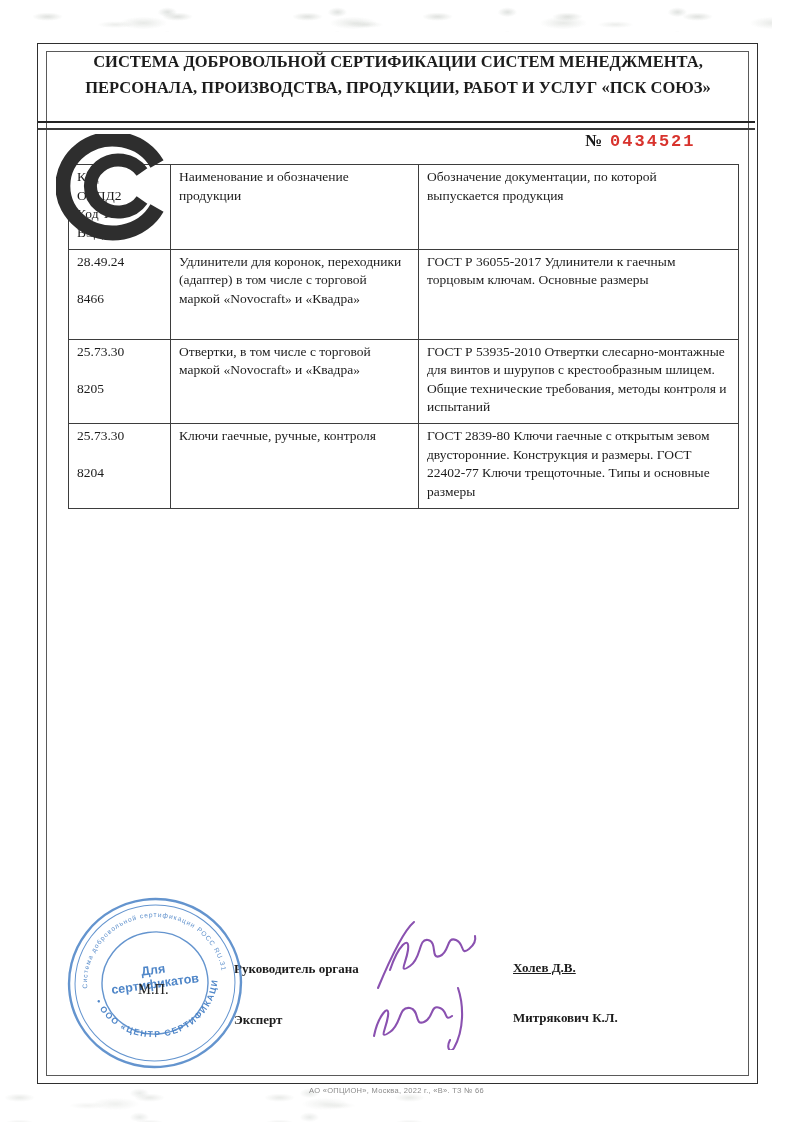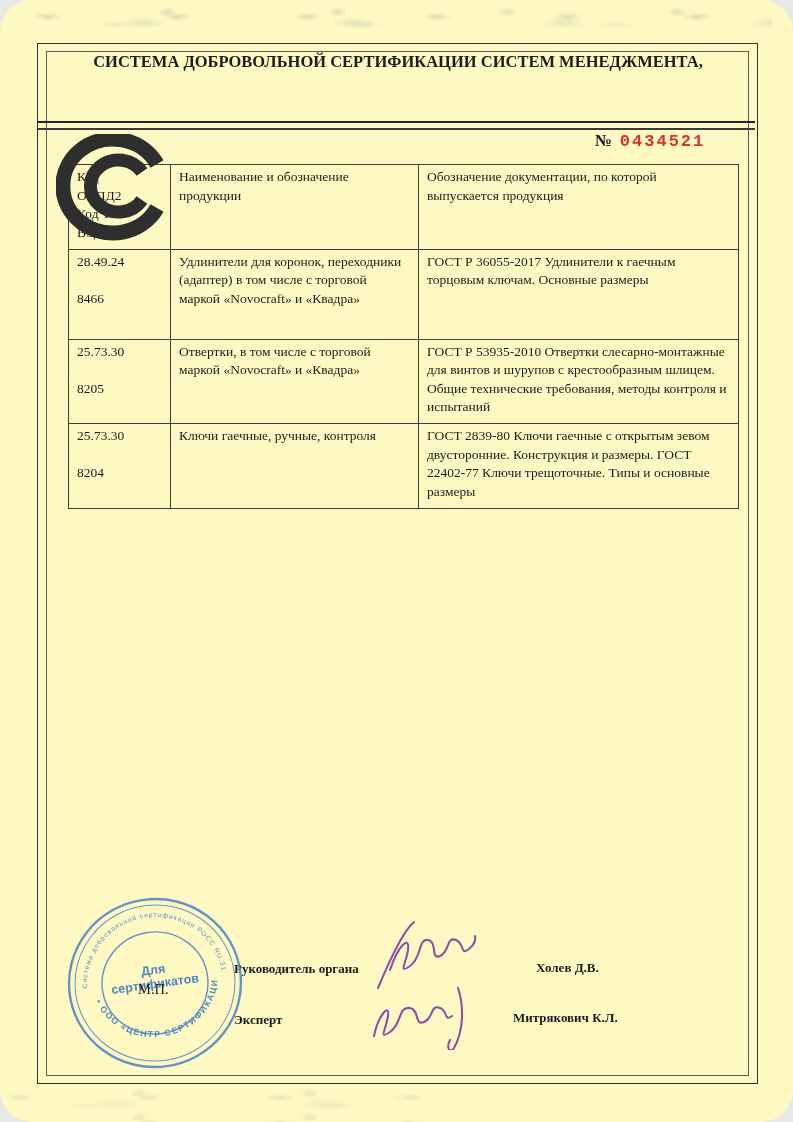--- a/index.html
+++ b/index.html
@@ -1,19 +1,19 @@
 <!DOCTYPE html>
 <html><head>
 <meta charset="utf-8">
 <style>
   html,body{margin:0;padding:0;background:#e8e8e6;}
   .page{
     position:relative;width:793px;height:1122px;margin:0 auto;
-    background:#fef9c3;overflow:hidden;
-    font-family:"Liberation Serif",serif;color:#1c1c1c;border-radius:32px;
+    background:#ffffff;overflow:hidden;
+    font-family:"Liberation Serif",serif;color:#1c1c1c;
   }
   
   .noise{
     position:absolute;pointer-events:none;
     background-image:
       radial-gradient(ellipse 22px 6px at 15% 45%, rgba(150,158,148,.38), transparent 70%),
       radial-gradient(ellipse 34px 9px at 55% 60%, rgba(158,166,156,.30), transparent 70%),
       radial-gradient(ellipse 14px 7px at 82% 30%, rgba(140,150,142,.34), transparent 70%),
       radial-gradient(ellipse 26px 5px at 35% 70%, rgba(165,172,162,.26), transparent 70%);
     background-size:130px 26px,210px 30px,170px 24px,250px 28px;
@@ -26,21 +26,21 @@
   .frame-inner{position:absolute;left:46px;top:51px;width:701px;height:1023px;border:1px solid #5a5a5a;}
 
   .title-line{position:absolute;left:60px;width:676px;text-align:center;font-weight:bold;}
   .title-1{top:52px;font-size:16.5px;}
   .title-2{top:78px;font-size:16.5px;}
   .reg-line{top:102px;font-size:15.5px;white-space:pre;}
 
   .header-rule{position:absolute;left:38px;top:121px;width:717px;height:5px;
     border-top:2px solid #242424;border-bottom:2px solid #3a3a3a;}
 
-  .serial{position:absolute;top:131px;left:570px;width:160px;text-align:center;font-size:17px;white-space:nowrap;}
+  .serial{position:absolute;top:131px;left:585px;width:160px;text-align:left;font-size:17px;white-space:nowrap;}
   .serial .prefix{font-weight:bold;color:#1c1c1c;margin-right:8px;}
   .serial .number{font-family:"Liberation Mono",monospace;font-weight:bold;color:#d8332d;letter-spacing:2px;}
 
   .logo{position:absolute;left:56px;top:134px;width:122px;height:110px;z-index:5;}
 
   table.products{
     position:absolute;left:68px;top:164px;width:670px;
     border-collapse:collapse;table-layout:fixed;
     font-size:13.5px;line-height:1.38;z-index:3;
   }
@@ -55,21 +55,21 @@
   tr.r1 td{height:80px;margin-top:34px;}
   tr.r2 td{height:64px;}
   tr.r3 td{height:64px;}
 
   .stamp{position:absolute;left:64px;top:894px;width:182px;height:178px;transform:rotate(-8deg);z-index:2;}
   .mp-label{position:absolute;left:138px;top:981px;font-size:14.5px;color:#222;z-index:4;}
 
   .sig-label{position:absolute;font-size:13px;font-weight:bold;white-space:nowrap;}
   .role-1{left:234px;top:961px;}
   .role-2{left:234px;top:1012px;}
-  .name-1{left:536px;top:960px;}
+  .name-1{left:513px;top:960px;text-decoration:underline;}
   .name-2{left:513px;top:1010px;}
 
   .signature{position:absolute;z-index:3;}
   .sig-1{left:372px;top:916px;width:110px;height:78px;}
   .sig-2{left:366px;top:978px;width:115px;height:72px;}
 
   .footer-note{
     position:absolute;left:0;top:1086px;width:793px;text-align:center;
     font-family:"Liberation Sans",sans-serif;font-size:7.5px;color:#8a8a8a;letter-spacing:.3px;
   }
@@ -79,20 +79,21 @@
 
 <div class="page">
 
   <div class="noise noise-top"></div>
   <div class="noise noise-bottom"></div>
 
   <div class="frame-outer"></div>
   <div class="frame-inner"></div>
 
   <div class="title-line title-1">СИСТЕМА ДОБРОВОЛЬНОЙ СЕРТИФИКАЦИИ СИСТЕМ МЕНЕДЖМЕНТА,</div>
+  <div class="title-line title-2">ПЕРСОНАЛА, ПРОИЗВОДСТВА, ПРОДУКЦИИ, РАБОТ И УСЛУГ «ПСК СОЮЗ»</div>
 
   <div class="header-rule"></div>
 
   <div class="serial">
     <span class="prefix">№</span><span class="number">0434521</span>
   </div>
 
   <svg class="logo" viewBox="0 0 122 110">
     <path d="M 101 30 A 50 47 0 1 0 101 74" fill="none" stroke="#2e2e2e" stroke-width="15"></path>
     <path d="M 86 38 A 28 26 0 1 0 86 66" fill="none" stroke="#2e2e2e" stroke-width="13"></path>
@@ -170,14 +171,15 @@
       <path d="M18 54 C 26 30, 38 18, 36 34 C 34 48, 26 58, 38 50 C 50 42, 46 22, 56 24 C 66 26, 58 44, 68 40 C 78 36, 74 20, 84 24 C 93 28, 88 40, 97 33 C 102 29, 104 24, 103 20"></path>
     </g>
   </svg>
   <svg class="signature sig-2" viewBox="0 0 115 72">
     <g fill="none" stroke="#7e3fa8" stroke-width="2.1" stroke-linecap="round" opacity="0.9">
       <path d="M8 58 C 12 38, 24 24, 22 38 C 20 52, 12 62, 24 54 C 36 46, 32 28, 44 30 C 54 32, 48 48, 58 44 C 68 40, 64 26, 74 30 C 82 33, 78 44, 86 38"></path>
       <path d="M92 10 C 98 28, 98 52, 88 70 C 84 76, 80 70, 84 62"></path>
     </g>
   </svg>
 
+  <div class="footer-note">АО «ОПЦИОН», Москва, 2022 г., «В». ТЗ № 66</div>
 
 </div>
 
 </body></html>

